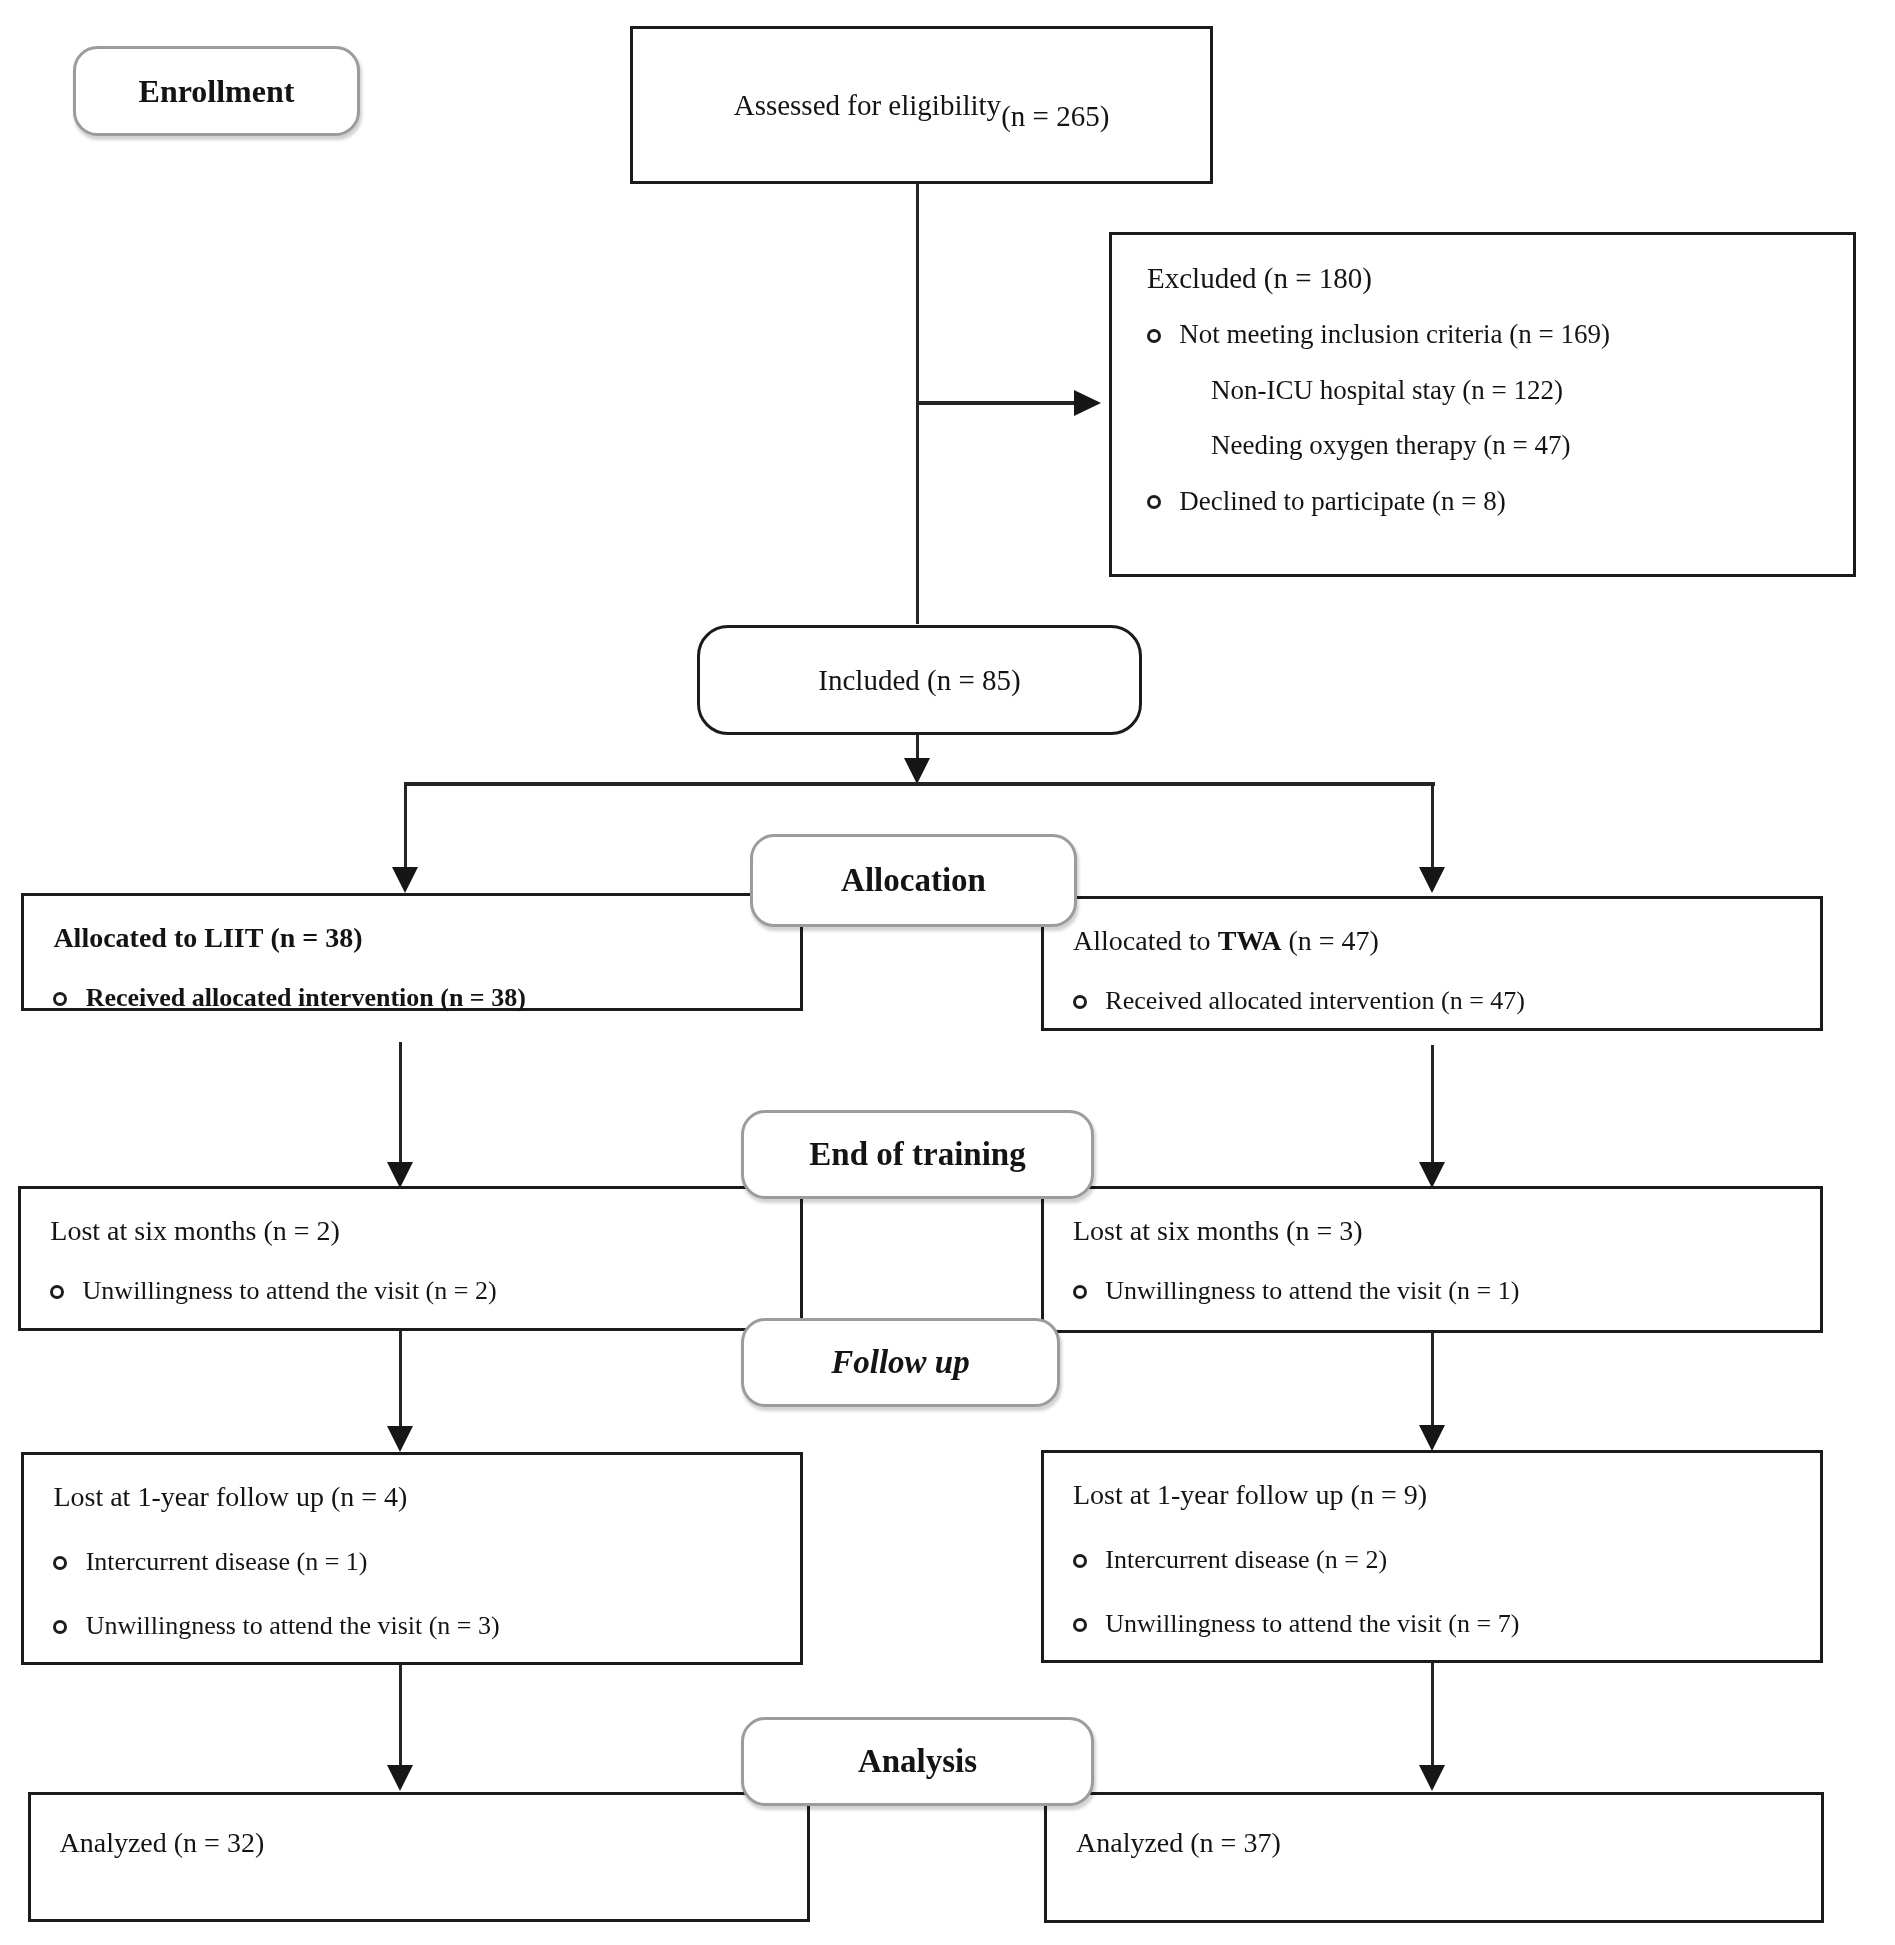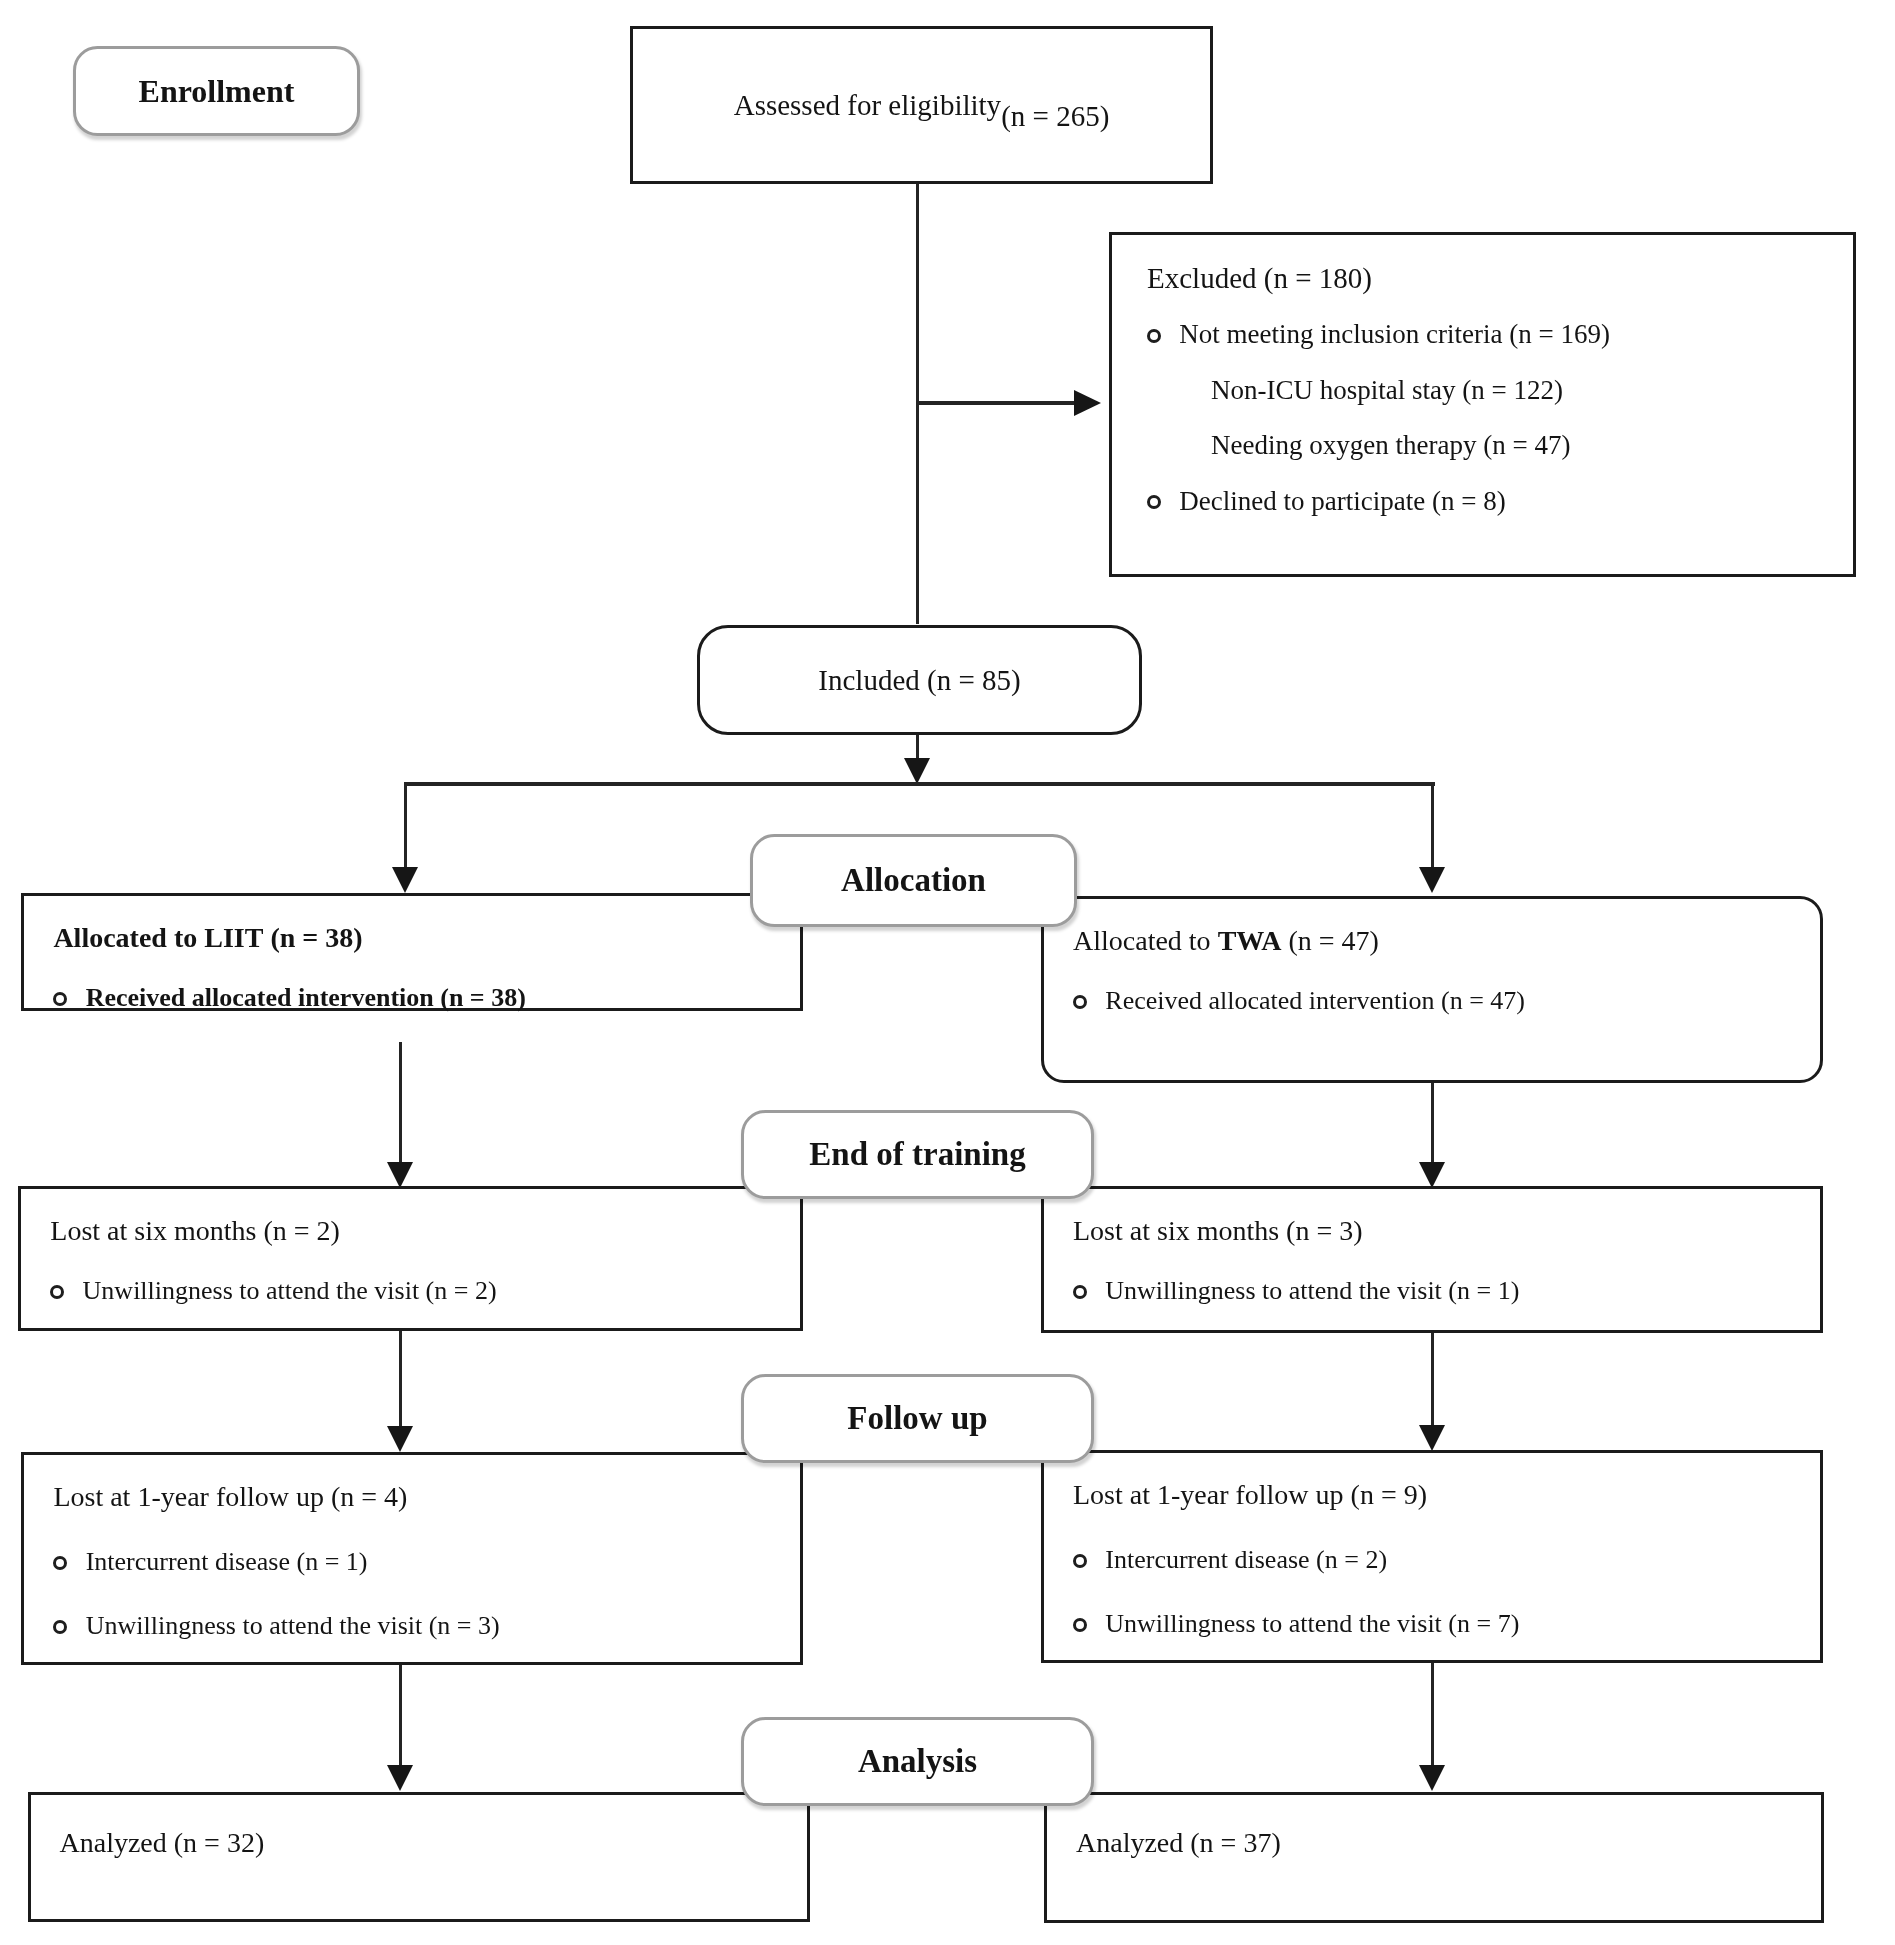--- a/index.html
+++ b/index.html
@@ -137,21 +137,21 @@
       <span>Allocated to </span><b>LIIT</b><span> (n = 38)</span>
     </div>
     <div>
         <div class="b-row">
           <span class="ring"></span>
           <span class="b-text">Received allocated intervention (n = 38)</span>
         </div>
       </div>
   </div>
 
-  <div class="box stage-box" style="left:1041px; top:896px; width:782px; height:187px;border-radius:23px;">
+  <div class="box stage-box" style="left:1041px; top:896px; width:782px; height:135px;">
     <div class="s-title">
       <span>Allocated to </span><b>TWA</b><span> (n = 47)</span>
     </div>
     <div>
         <div class="b-row">
           <span class="ring"></span>
           <span class="b-text">Received allocated intervention (n = 47)</span>
         </div>
       </div>
   </div>
@@ -181,21 +181,21 @@
           <span class="b-text">Unwillingness to attend the visit (n = 1)</span>
         </div>
       </div>
   </div>
 
   <div class="vline" style="left:399px; top:1331px; height:96px;"></div>
   <div class="ah-down" style="left:387px; top:1426px;"></div>
   <div class="vline" style="left:1431px; top:1332px; height:93px;"></div>
   <div class="ah-down" style="left:1419px; top:1425px;"></div>
 
-  <div class="pill" style="left:741px; top:1374px; width:353px; height:89px;">Follow up</div>
+  <div class="pill" style="left:741px; top:1318px; width:319px; height:89px;font-style:italic;">Follow up</div>
 
   <div class="box stage-box gap-lg" style="left:21.4px; top:1452px; width:782px; height:213px;">
     <div class="s-title">Lost at 1-year follow up (n = 4)</div>
     <div>
         <div class="b-row">
           <span class="ring"></span>
           <span class="b-text">Intercurrent disease (n = 1)</span>
         </div>
         <div class="b-row">
           <span class="ring"></span>

